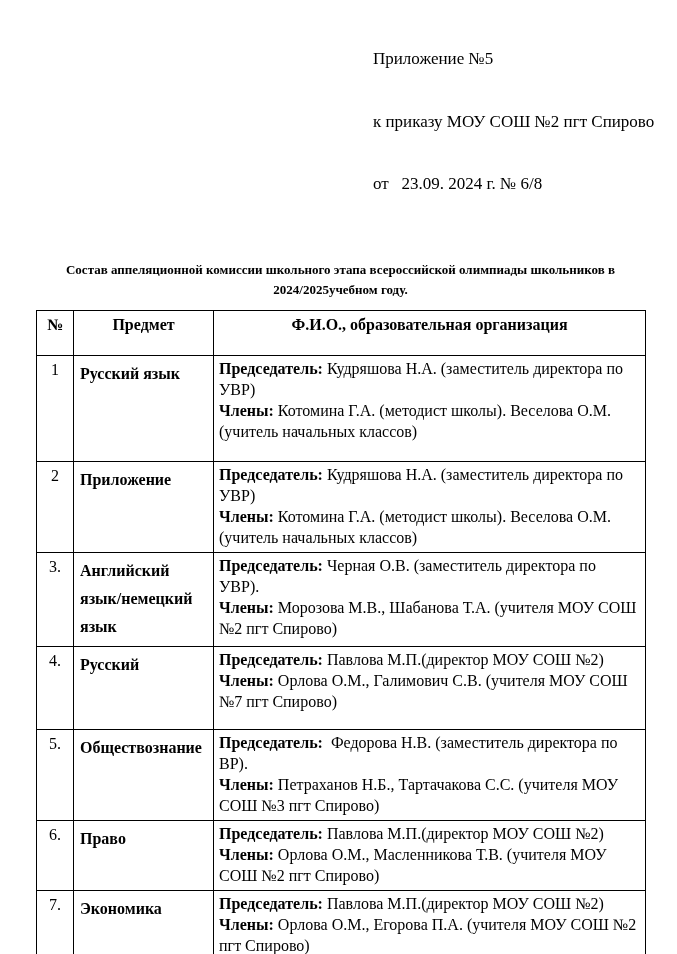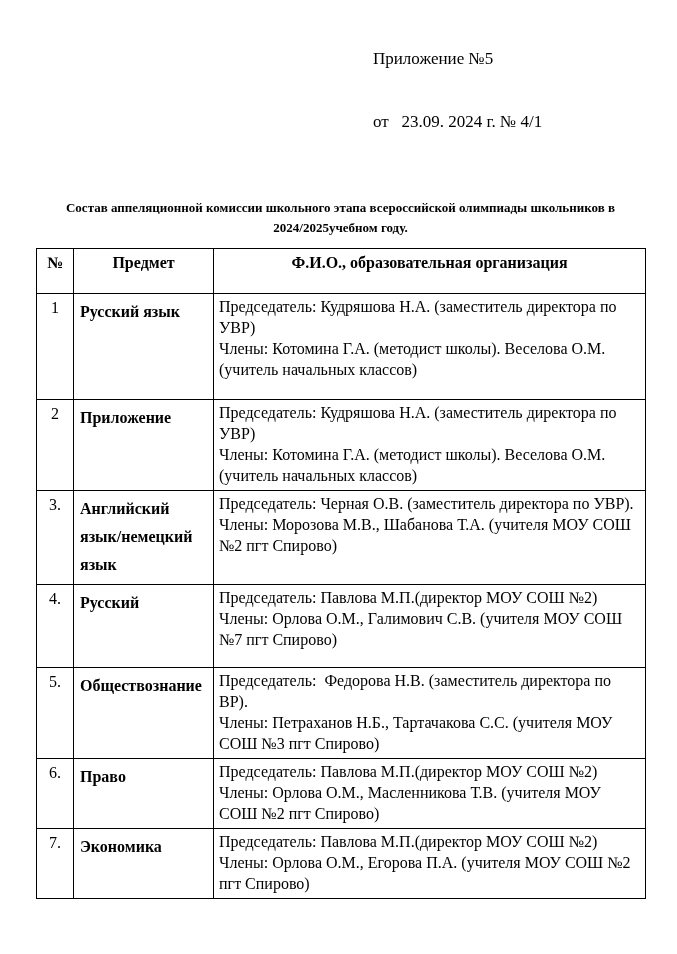--- a/index.html
+++ b/index.html
@@ -50,40 +50,41 @@
     vertical-align: top;
     background: #ffffff;
   }
   .col-num { width: 37px; text-align: center; padding: 4px 2px; }
   .col-subject { width: 140px; padding: 4px 6px; }
   .col-fio { width: 432px; padding: 3px 5px; }
   .thead .th { font-weight: bold; text-align: center; height: 45px; padding-top: 5px; }
   .td.col-subject { line-height: 1.75; font-weight: bold; }
   .td.col-num { line-height: 1.3; }
   .para { line-height: 1.31; white-space: pre-wrap; margin: 0; }
-  .para b { font-weight: normal; }
+  .para b { font-weight: bold; }
   
   .tbody .tr:nth-child(1) { height: 106px; }
   .tbody .tr:nth-child(2) { height: 88px; }
   .tbody .tr:nth-child(3) { height: 94px; }
   .tbody .tr:nth-child(4) { height: 83px; }
   .tbody .tr:nth-child(5) { height: 88px; }
   .tbody .tr:nth-child(6) { height: 65px; }
   .tbody .tr:nth-child(7) { height: 63px; }
   .tbody .tr:nth-child(8) { height: 88px; }
   .tbody .tr:nth-child(9) { height: 81px; }
 </style>
 </head>
 <body>
 
 <div class="page">
 
   <div class="doc-header">
     <div>Приложение №5</div>
-    <div>от   23.09. 2024 г. № 4/1</div>
+    <div>к приказу МОУ СОШ №2 пгт Спирово</div>
+    <div>от   23.09. 2024 г. № 6/8</div>
   </div>
 
   <div class="doc-title">Состав аппеляционной комиссии школьного этапа всероссийской олимпиады школьников в 2024/2025учебном году.</div>
 
   <div class="doc-table">
     <div class="tr thead">
       <div class="th col-num">№</div>
       <div class="th col-subject">Предмет</div>
       <div class="th col-fio">Ф.И.О., образовательная организация</div>
     </div>

